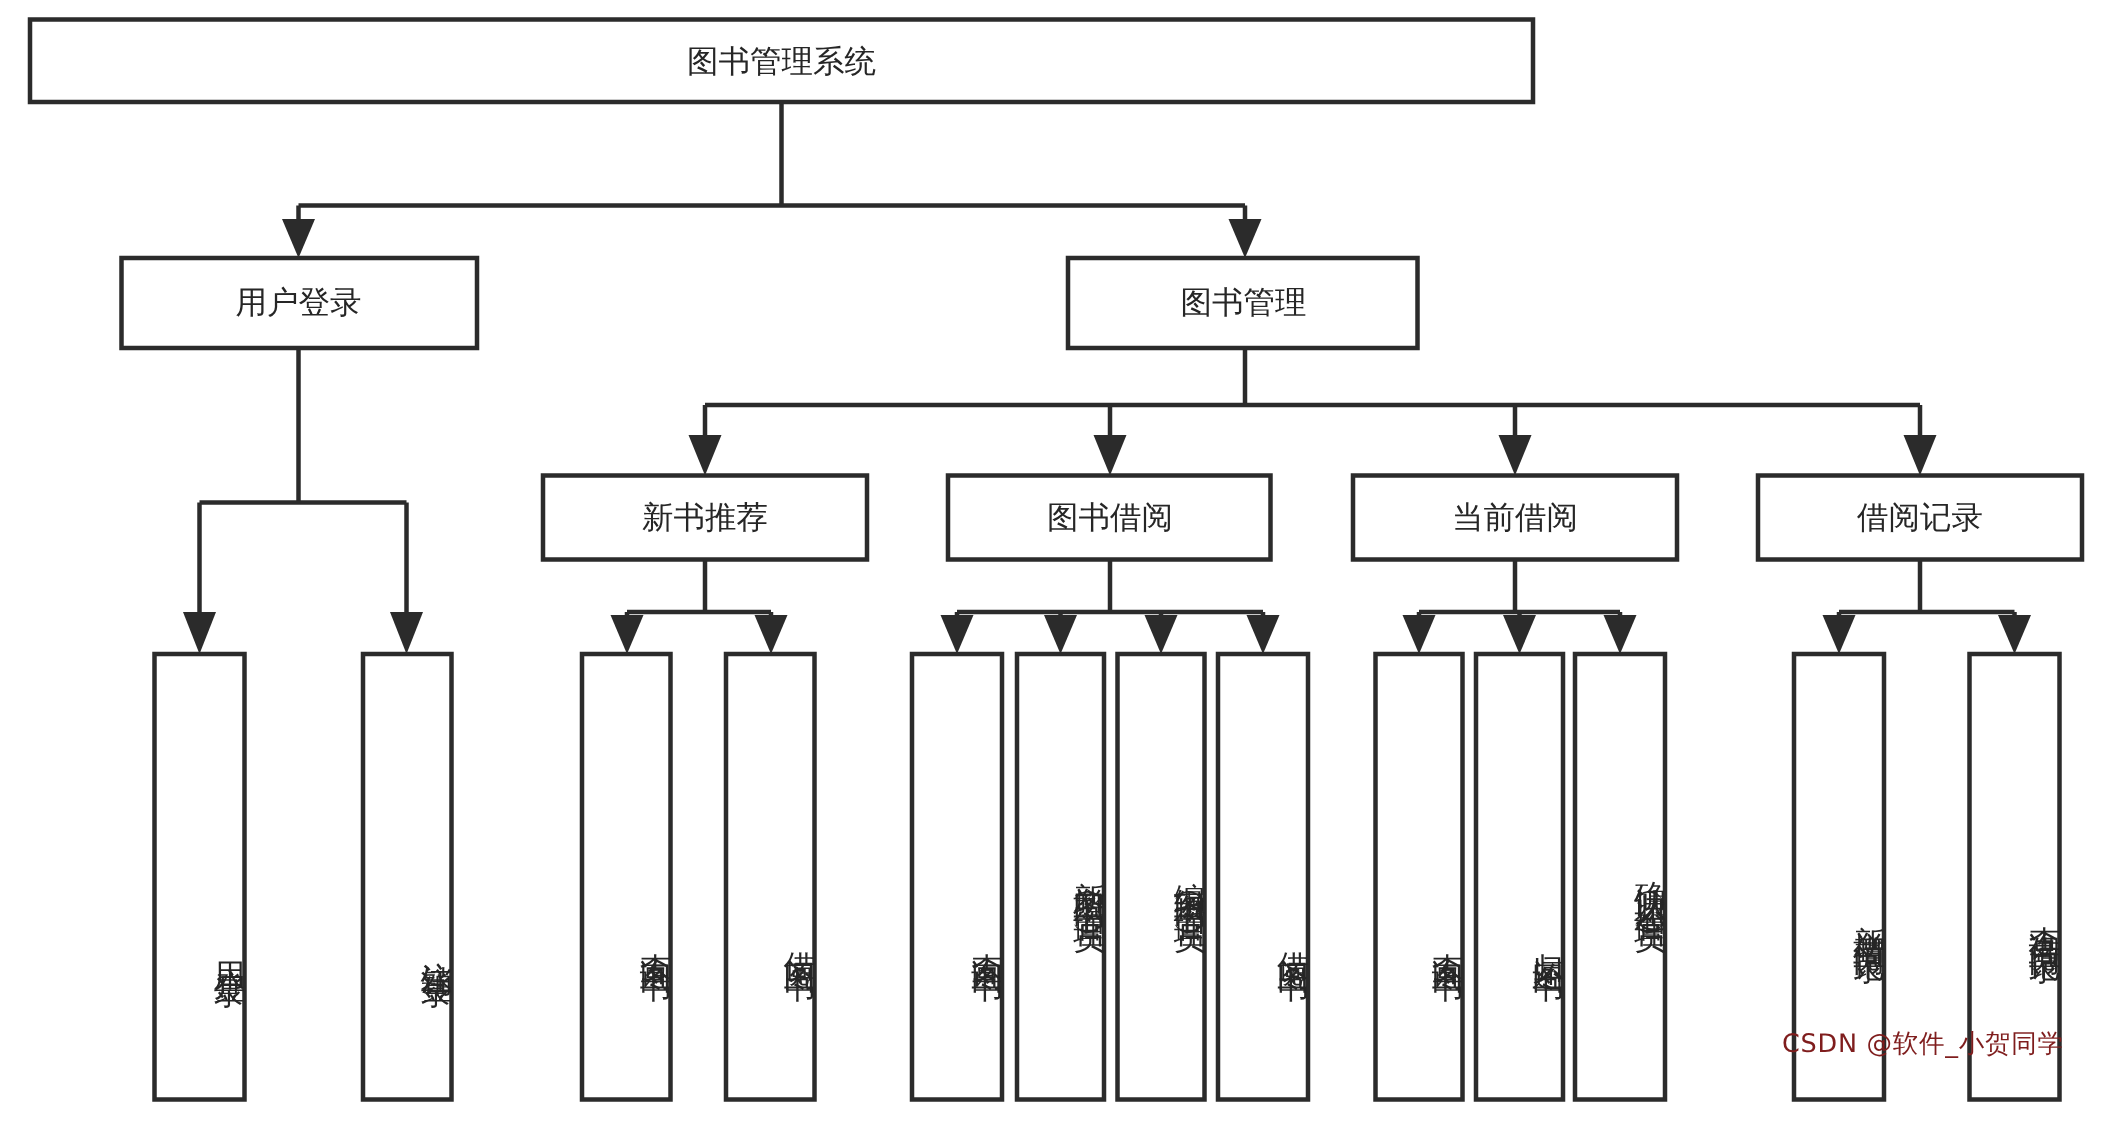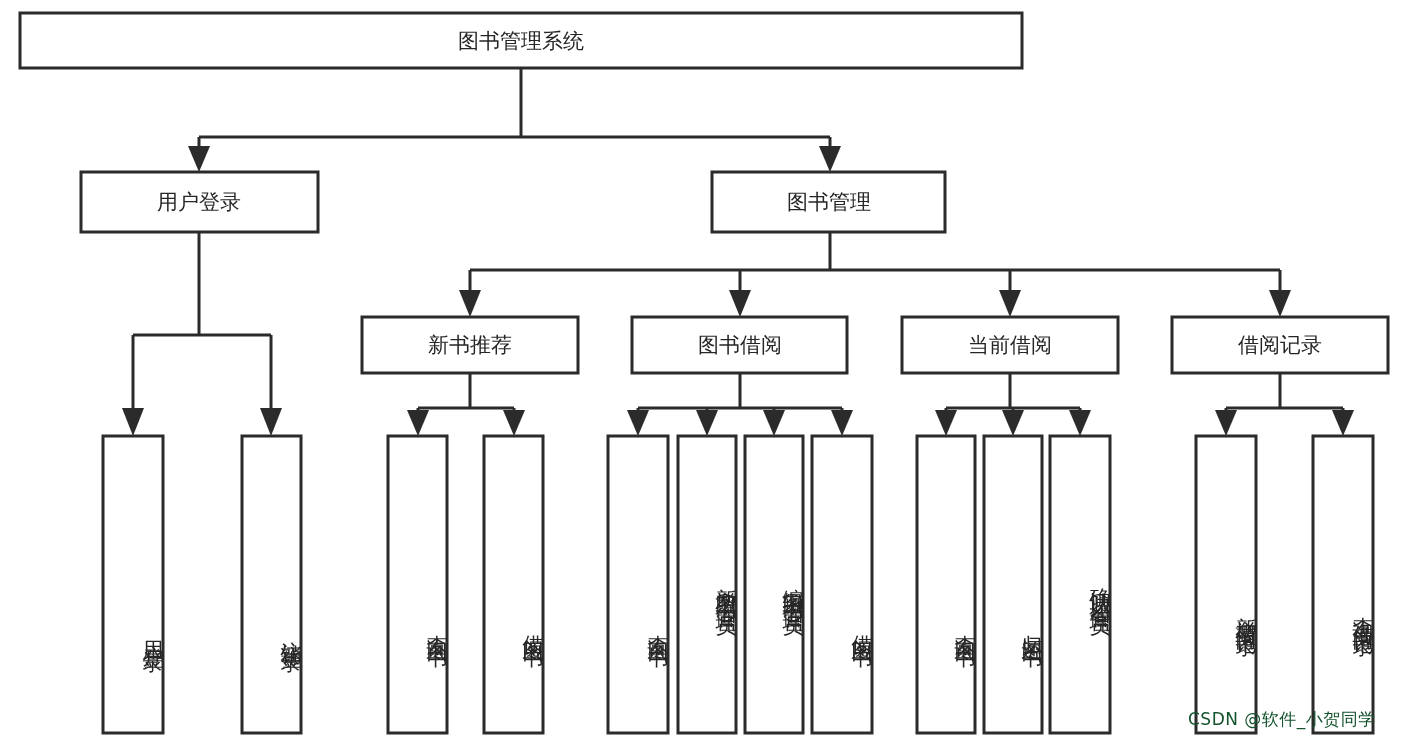--- a/index.html
+++ b/index.html
@@ -62,24 +62,24 @@
     letter-spacing: 4px;
     white-space: nowrap;
     display: flex;
     align-items: flex-start;
     justify-content: center;
     pointer-events: none;
   }
   .watermark {
     position: absolute;
     left: 1188px;
-    top: 708px;
+    top: 684px;
     font-family: "DejaVu Sans", "Liberation Sans", sans-serif;
     font-size: 17px;
-    color: #14532d;
+    color: #7f1d1d;
     white-space: nowrap;
     letter-spacing: 0.5px;
   }
 </style>
 </head>
 <body>
 
 <div id="diagram-root">
 
   <svg id="diagram-svg" viewBox="0 0 1405 747" xmlns="http://www.w3.org/2000/svg">

